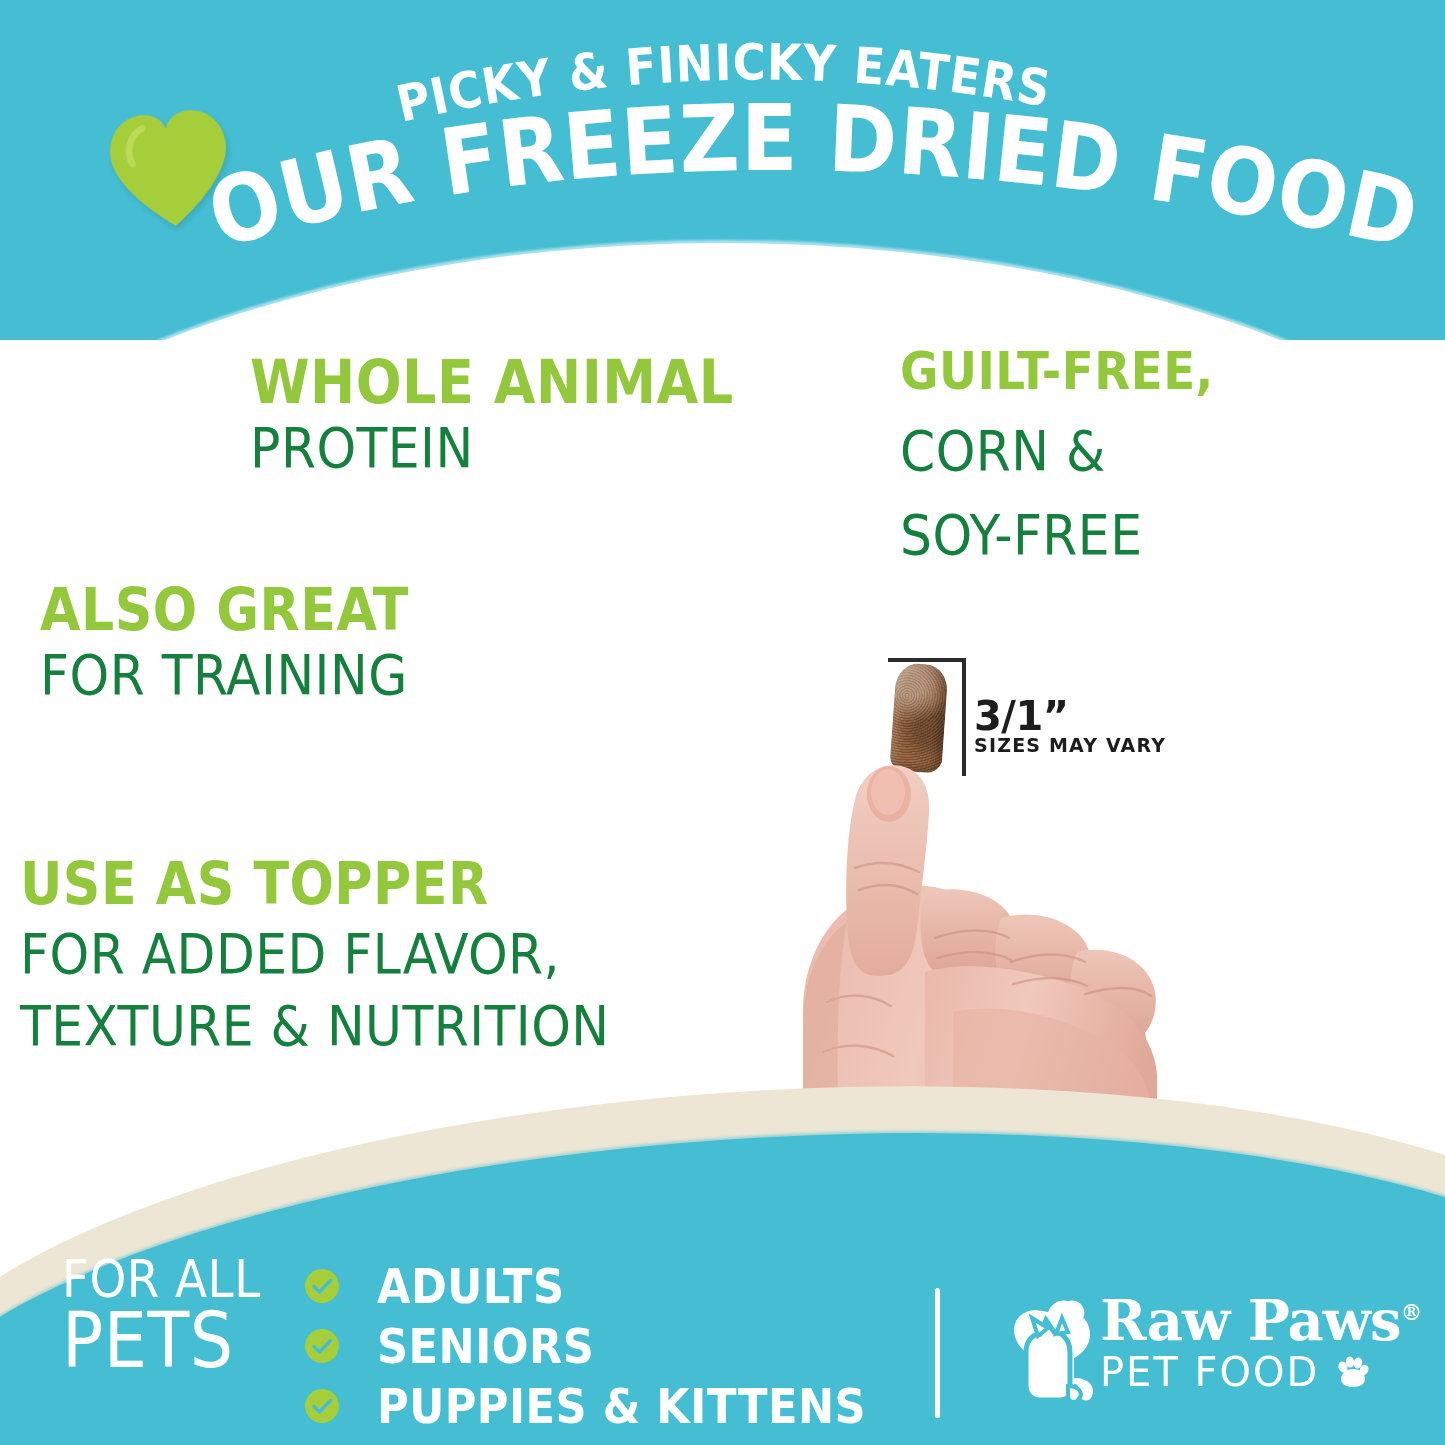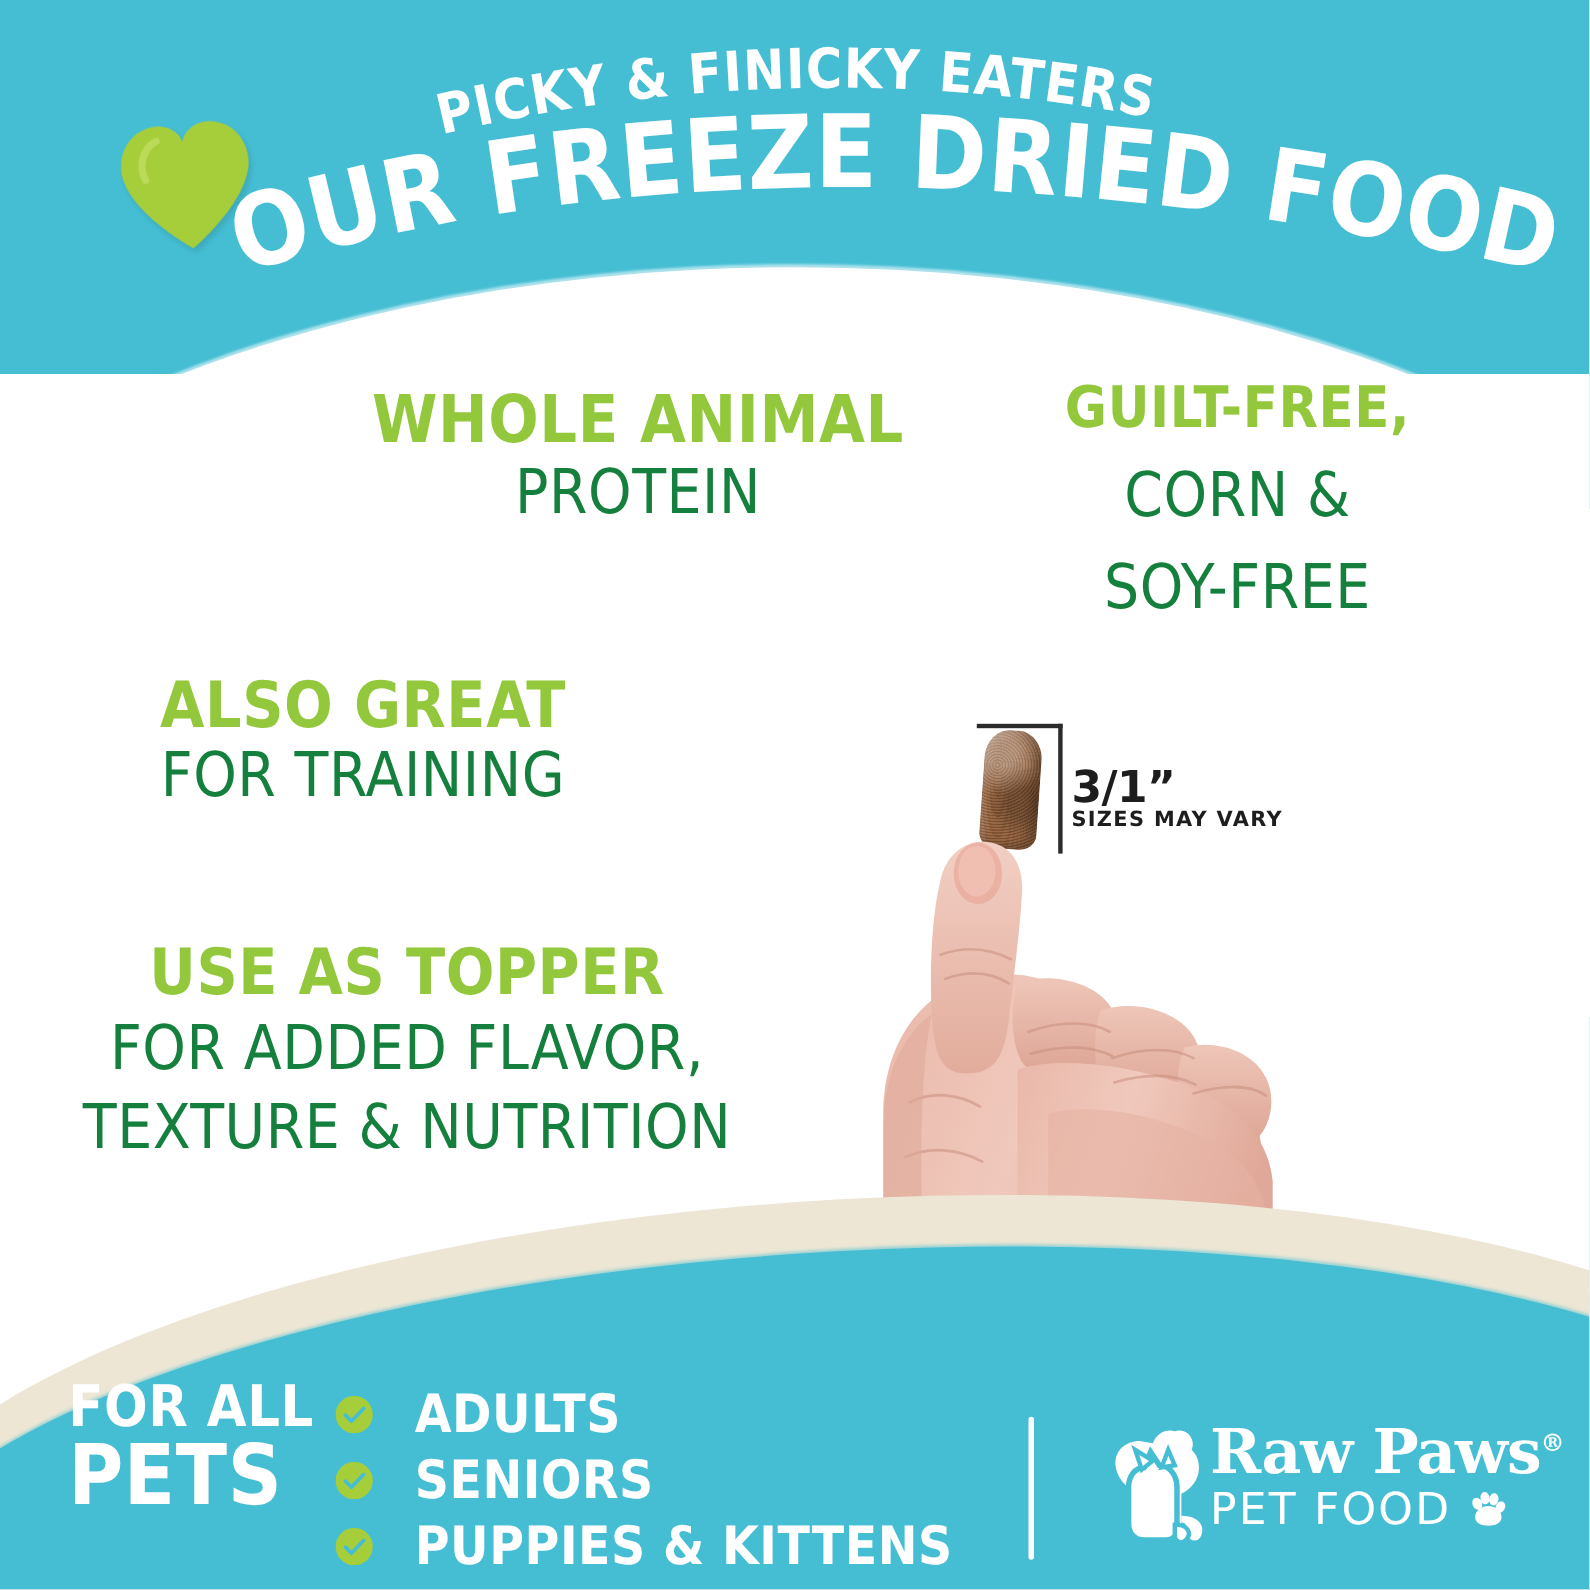--- a/index.html
+++ b/index.html
@@ -79,21 +79,21 @@
     top: 102px;
     width: 132px;
     height: 132px;
     transform: rotate(-6deg);
     filter: drop-shadow(2px 4px 3px rgba(0,0,0,.12));
   }
 
   
   .feat {
     position: absolute;
-    text-align: center;
+    text-align: left;
     line-height: 1.0;
   }
   .feat .g {
     display: block;
     color: #93C83D;
     font-family: "DejaVu Sans Condensed", "Liberation Sans Narrow", "Liberation Sans", sans-serif;
     font-weight: 700;
     letter-spacing: 0.5px;
   }
   .feat .d {
@@ -105,21 +105,21 @@
   }
 
   #feat-protein { left: 250px; top: 352px; width: 660px; }
   #feat-protein .g { font-size: 60px; }
   #feat-protein .d { font-size: 56px; margin-top: 8px; }
 
   #feat-guiltfree { left: 900px; top: 345px; width: 450px; }
   #feat-guiltfree .g { font-size: 52px; }
   #feat-guiltfree .d { font-size: 56px; margin-top: 24px; line-height: 1.08; }
 
-  #feat-training { left: 40px; top: 612px; width: 580px; }
+  #feat-training { left: 40px; top: 581px; width: 580px; }
   #feat-training .g { font-size: 58px; }
   #feat-training .d { font-size: 56px; margin-top: 8px; }
 
   #feat-topper { left: 20px; top: 855px; width: 700px; }
   #feat-topper .g { font-size: 58px; }
   #feat-topper .d { font-size: 56px; margin-top: 10px; line-height: 1.1; }
 
   
   .kibble-photo {
     position: absolute;
@@ -230,21 +230,21 @@
     filter: blur(1.4px);
   }
 
   
   .for-all-pets {
     position: absolute;
     left: 62px;
     top: 1255px;
     color: #ffffff;
     font-family: "DejaVu Sans Condensed", "Liberation Sans Narrow", "Liberation Sans", sans-serif;
-    font-weight: 700;
+    font-weight: 400;
     line-height: .96;
   }
   .for-all-pets .l1 { display:block; font-size: 52px; letter-spacing: .5px; }
   .for-all-pets .l2 { display:block; font-size: 76px; letter-spacing: .5px; }
 
   .pet-list {
     position: absolute;
     left: 305px;
     top: 1256px;
     list-style: none;

